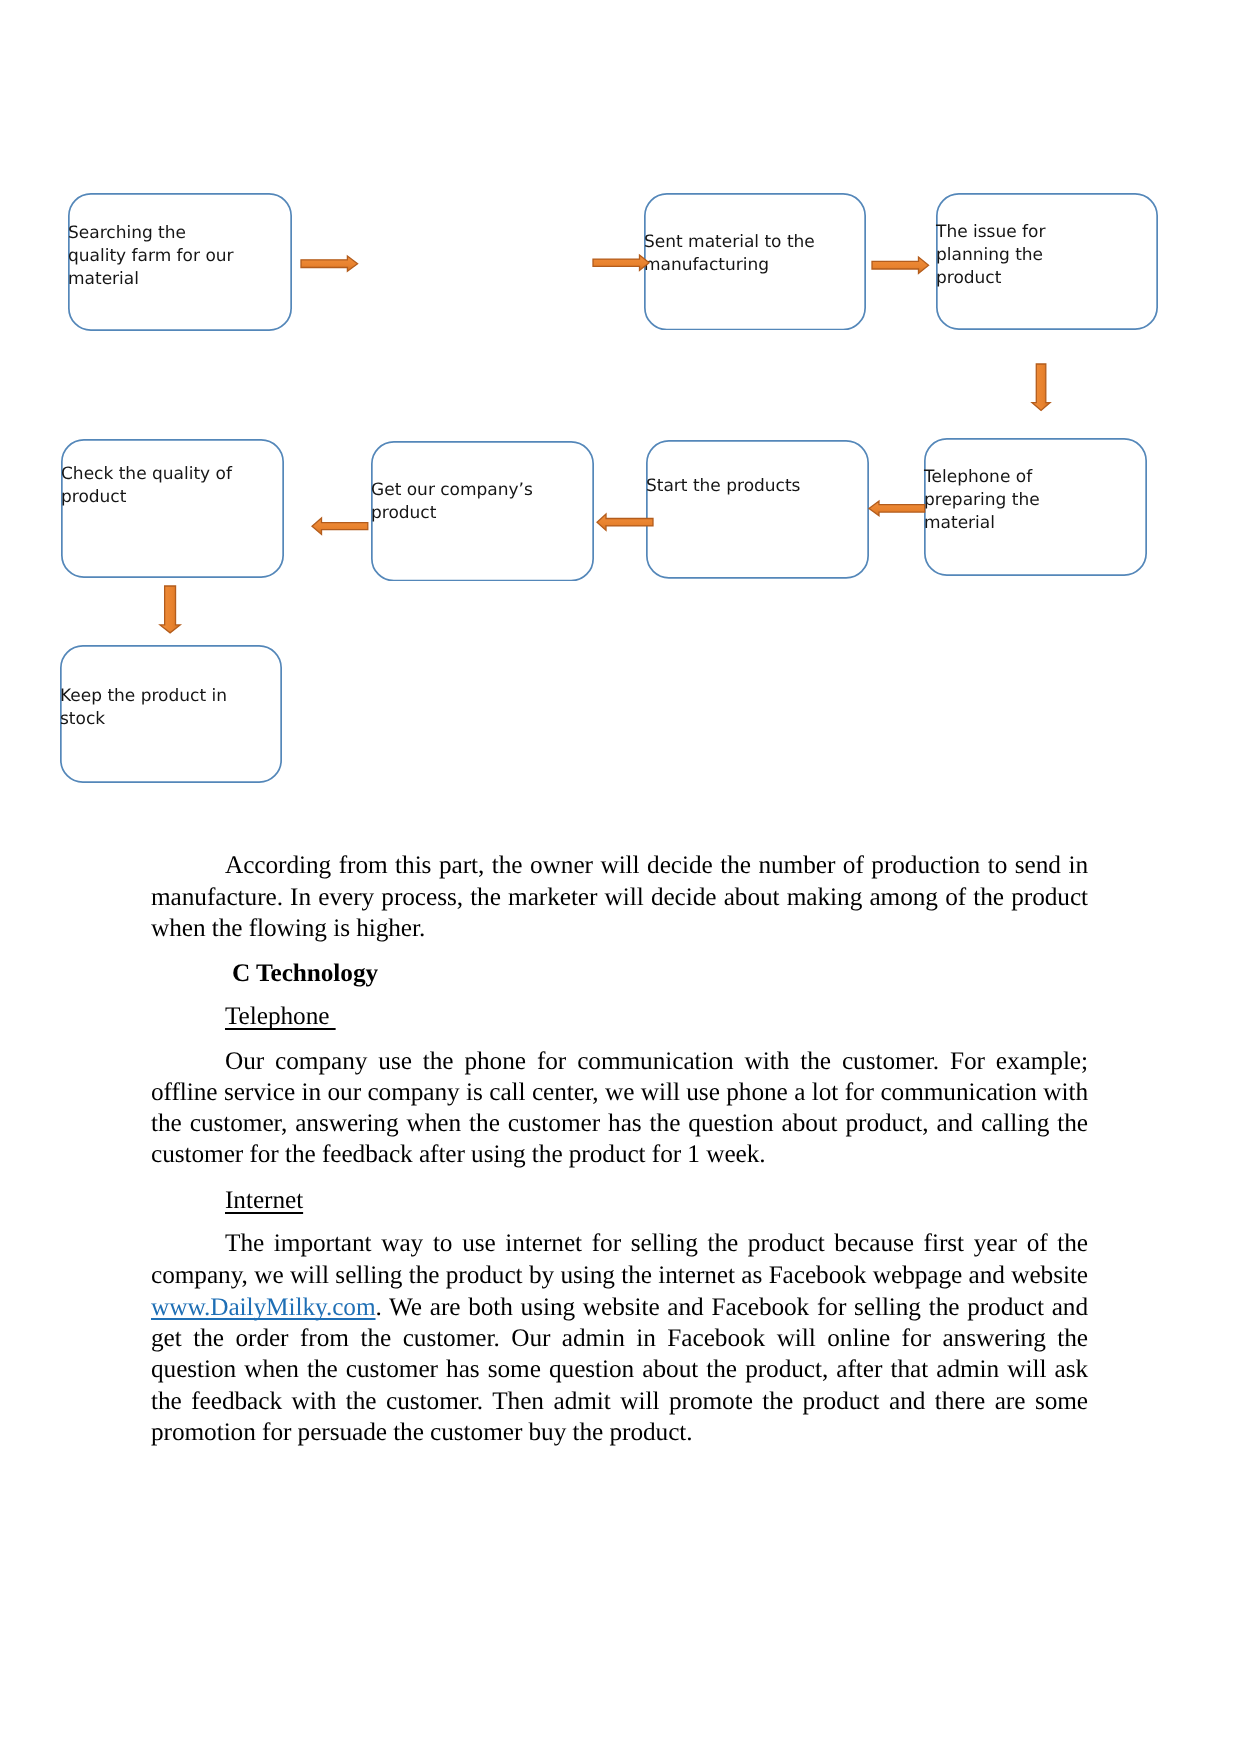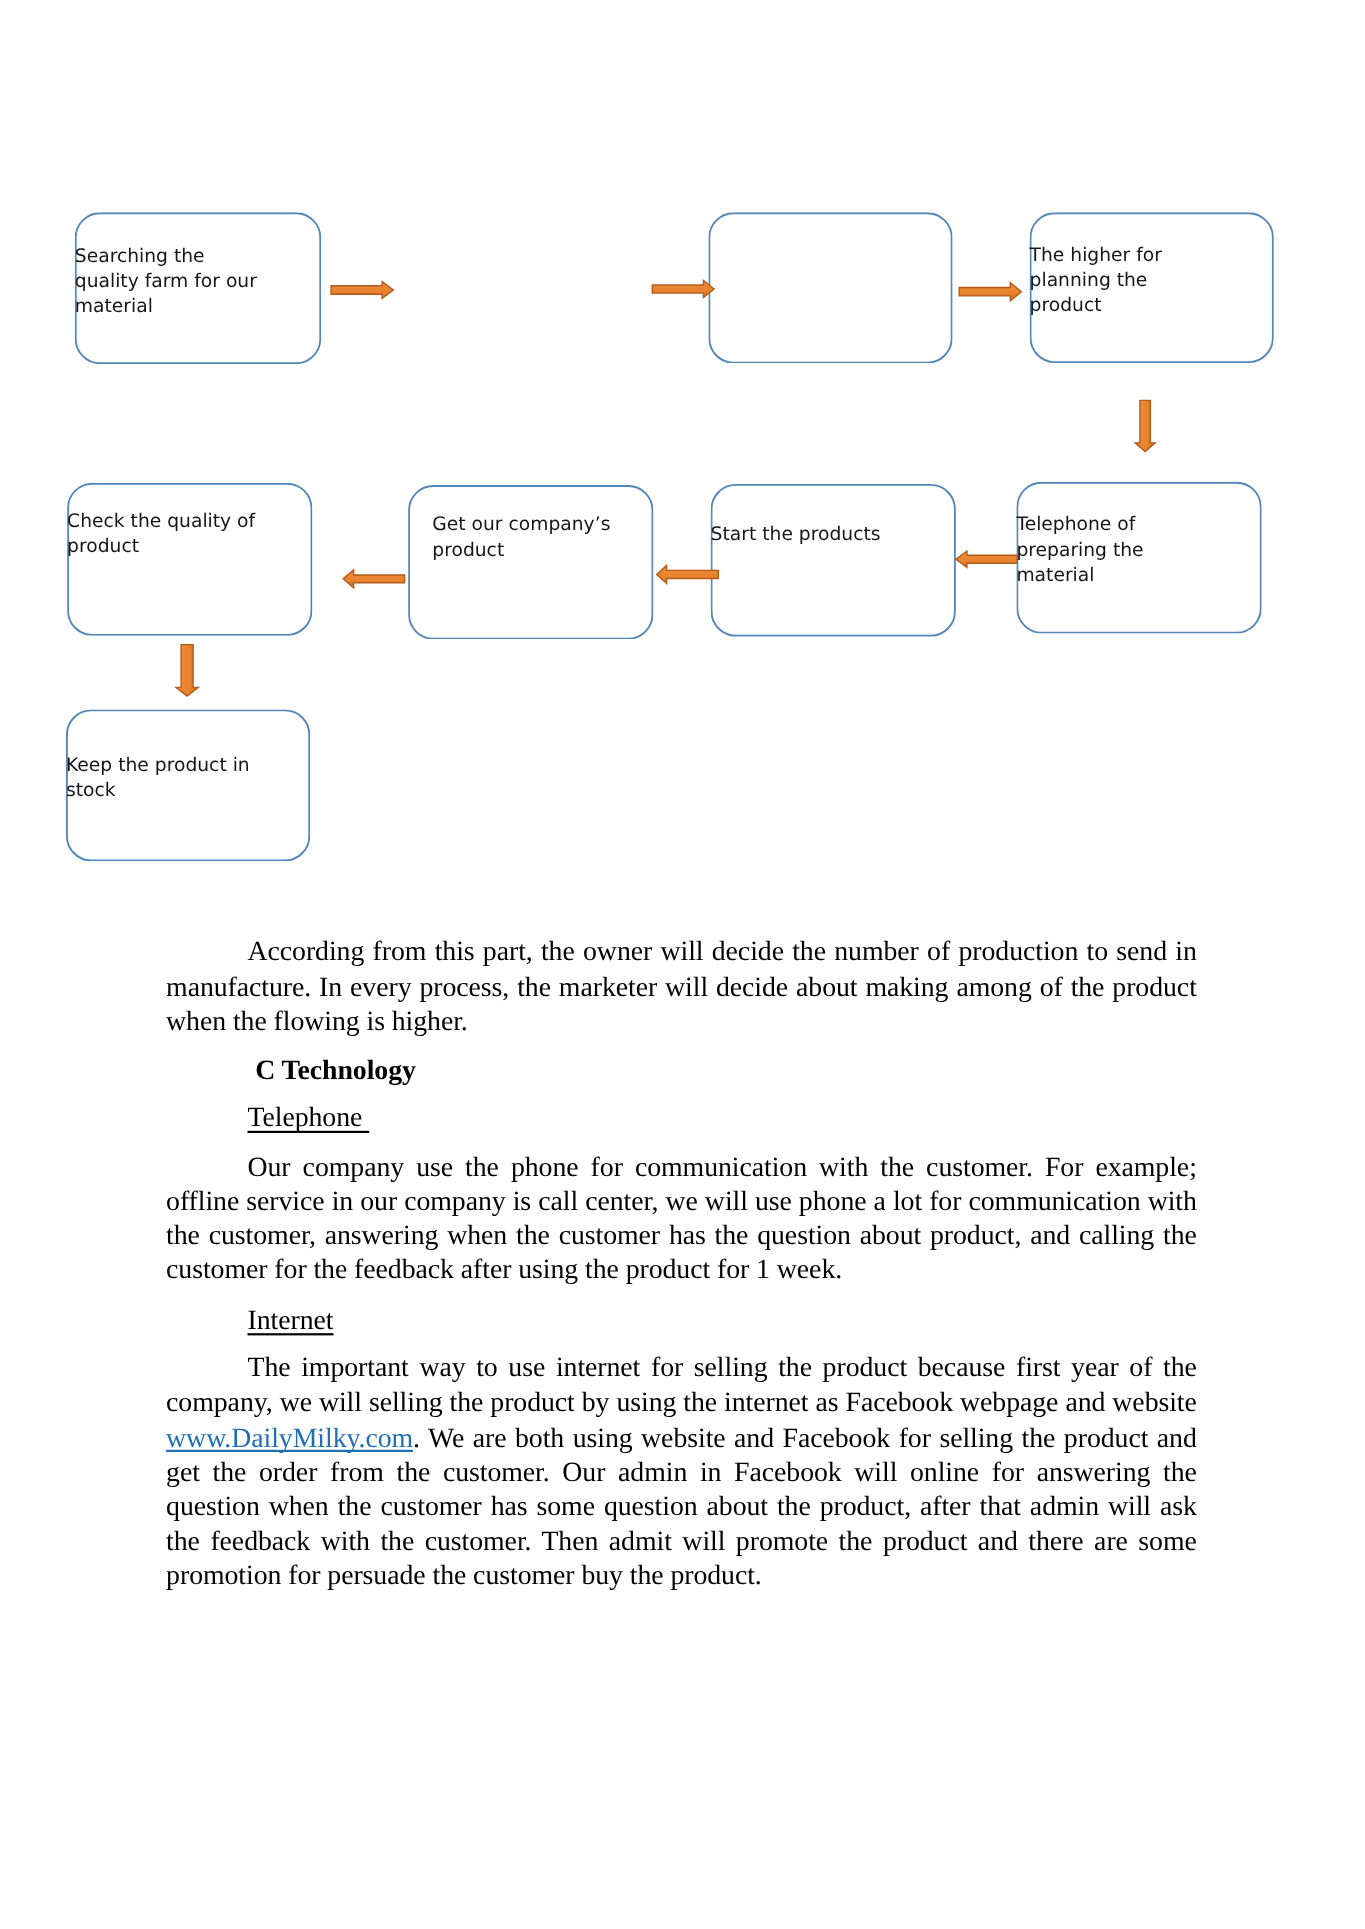--- a/index.html
+++ b/index.html
@@ -61,27 +61,31 @@
         <div class="fc-txt" style="top:29px;">
           <span class="fl">Searching the</span>
           <span class="fl">quality farm for our</span>
           <span class="fl">material</span>
         </div>
       </div>
     <div class="fc-box" style="left:644px;top:192.5px;width:222px;height:137.5px;">
         <svg class="fc-outline" viewBox="0 0 222 137.5" width="222" height="137.5">
           <rect x="0.85" y="0.85" width="220.3" height="135.8" rx="22" ry="22" fill="#ffffff" stroke="#5487B9" stroke-width="1.7"></rect>
         </svg>
+        <div class="fc-txt" style="top:38.4px;">
+          <span class="fl">Sent material to the</span>
+          <span class="fl">manufacturing</span>
+        </div>
       </div>
     <div class="fc-box" style="left:936px;top:193px;width:222px;height:137px;">
         <svg class="fc-outline" viewBox="0 0 222 137" width="222" height="137">
           <rect x="0.85" y="0.85" width="220.3" height="135.3" rx="22" ry="22" fill="#ffffff" stroke="#5487B9" stroke-width="1.7"></rect>
         </svg>
         <div class="fc-txt" style="top:28px;">
-          <span class="fl">The higher for</span>
+          <span class="fl">The issue for</span>
           <span class="fl">planning the</span>
           <span class="fl">product</span>
         </div>
       </div>
     <div class="fc-box" style="left:924px;top:438px;width:223px;height:138px;">
         <svg class="fc-outline" viewBox="0 0 223 138" width="223" height="138">
           <rect x="0.85" y="0.85" width="221.3" height="136.3" rx="22" ry="22" fill="#ffffff" stroke="#5487B9" stroke-width="1.7"></rect>
         </svg>
         <div class="fc-txt" style="top:27.6px;">
           <span class="fl">Telephone of</span>
@@ -94,21 +98,21 @@
           <rect x="0.85" y="0.85" width="221.3" height="137" rx="22" ry="22" fill="#ffffff" stroke="#5487B9" stroke-width="1.7"></rect>
         </svg>
         <div class="fc-txt" style="top:34.5px;">
           <span class="fl">Start the products</span>
         </div>
       </div>
     <div class="fc-box" style="left:371px;top:440.5px;width:223px;height:140.5px;">
         <svg class="fc-outline" viewBox="0 0 223 140.5" width="223" height="140.5">
           <rect x="0.85" y="0.85" width="221.3" height="138.8" rx="22" ry="22" fill="#ffffff" stroke="#5487B9" stroke-width="1.7"></rect>
         </svg>
-        <div class="fc-txt" style="top:25px;padding-left:22px;">
+        <div class="fc-txt" style="top:38px;">
           <span class="fl">Get our company’s</span>
           <span class="fl">product</span>
         </div>
       </div>
     <div class="fc-box" style="left:61px;top:439px;width:265px;height:139px;">
         <svg class="fc-outline" viewBox="0 0 223 139" width="223" height="139">
           <rect x="0.85" y="0.85" width="221.3" height="137.3" rx="22" ry="22" fill="#ffffff" stroke="#5487B9" stroke-width="1.7"></rect>
         </svg>
         <div class="fc-txt" style="top:23.5px;">
           <span class="fl">Check the quality of</span>

